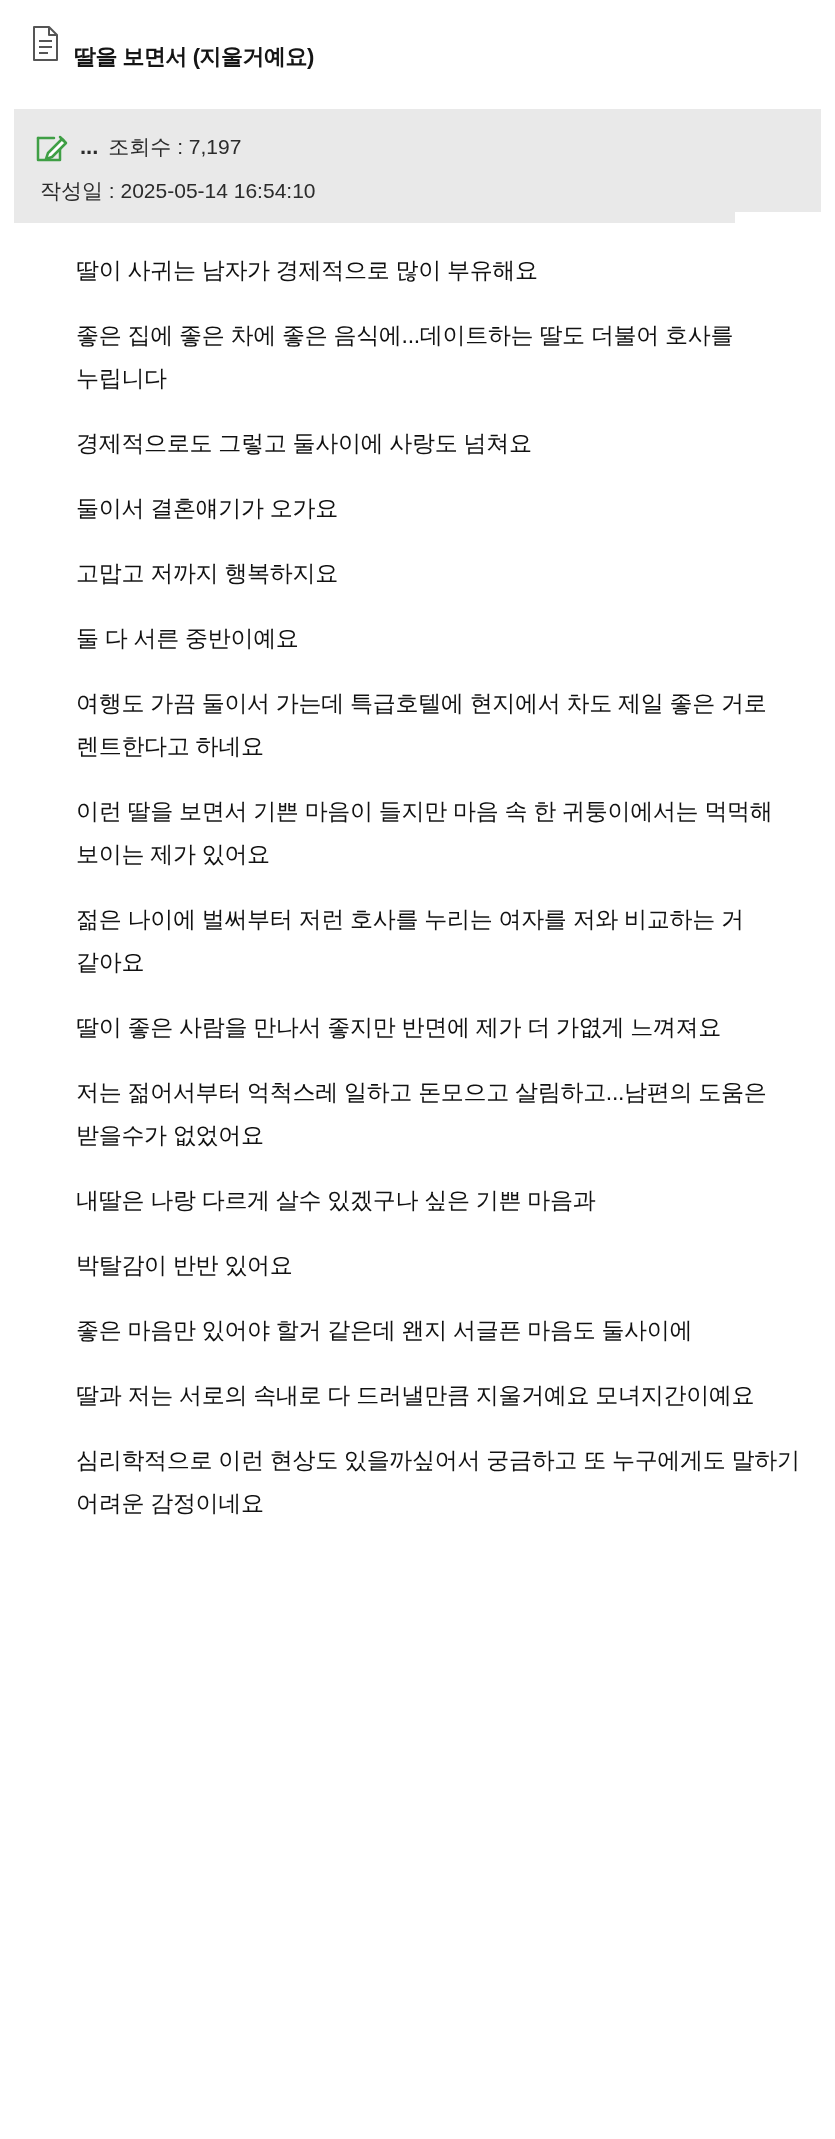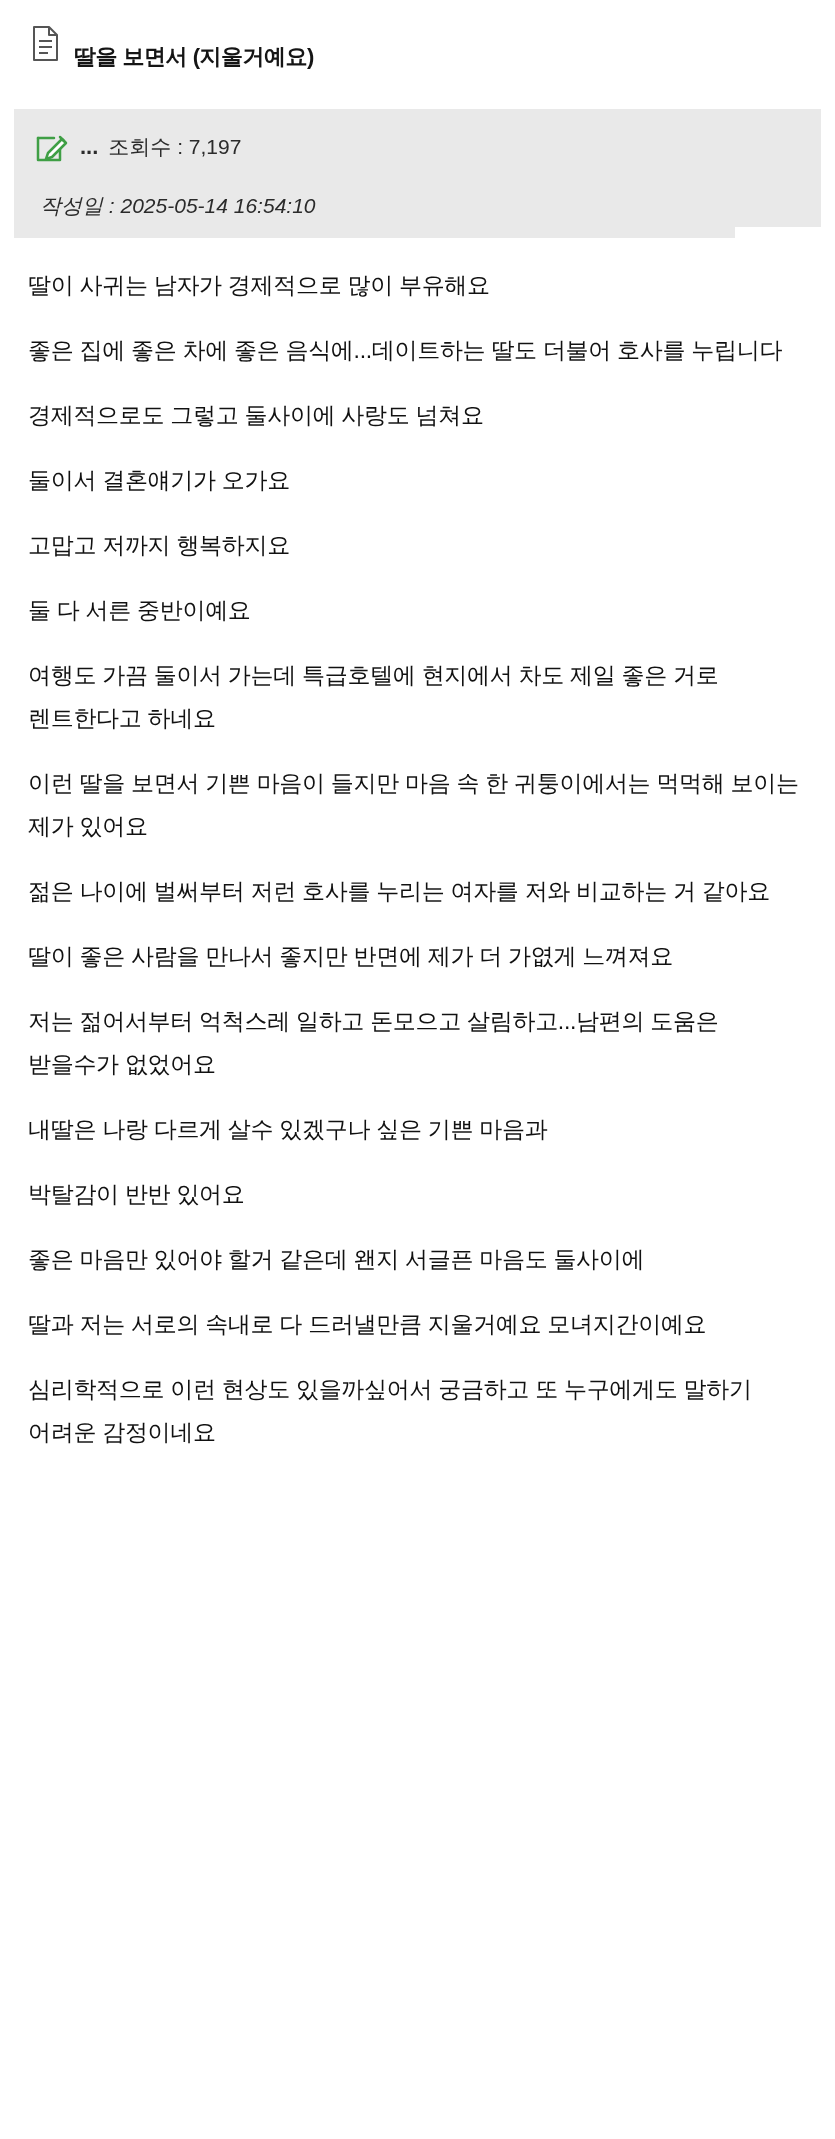--- a/index.html
+++ b/index.html
@@ -64,38 +64,38 @@
     font-size: 22px;
     color: #2b2b2b;
     letter-spacing: 0px;
     font-weight: bold;
   }
   .meta-views {
     font-size: 21px;
     color: #2b2b2b;
   }
   .meta-line2 {
-    margin-top: 23px;
+    margin-top: 8px;
     padding-left: 6px;
     font-size: 21px;
     color: #2b2b2b;
-    font-style: italic;
   }
   .meta-notch {
     position: absolute;
     right: 0;
     bottom: -1px;
     width: 86px;
     height: 12px;
     background: #ffffff;
   }
 
   
   .post-body {
     padding: 26px 20px 40px 28px;
+    margin-left: 48px;
   }
   .post-body p {
     margin: 0 0 22px 0;
     font-size: 23px;
     line-height: 43px;
     color: #111111;
     letter-spacing: -0.3px;
     word-break: keep-all;
   }
   .post-body p:last-child {

